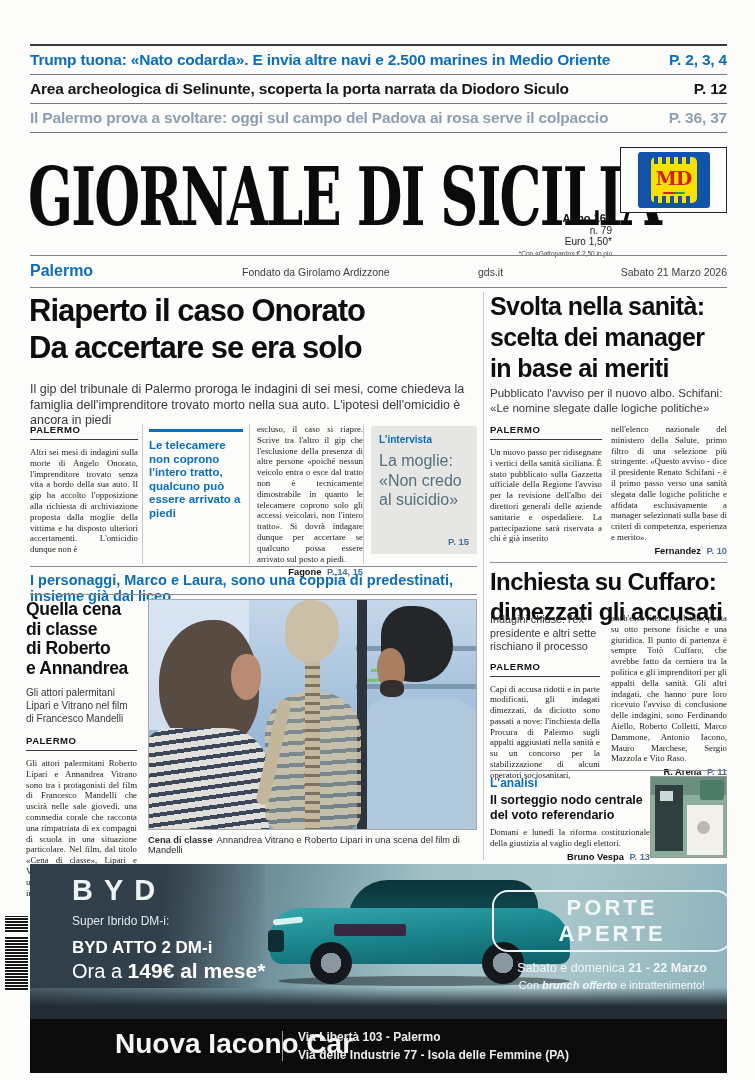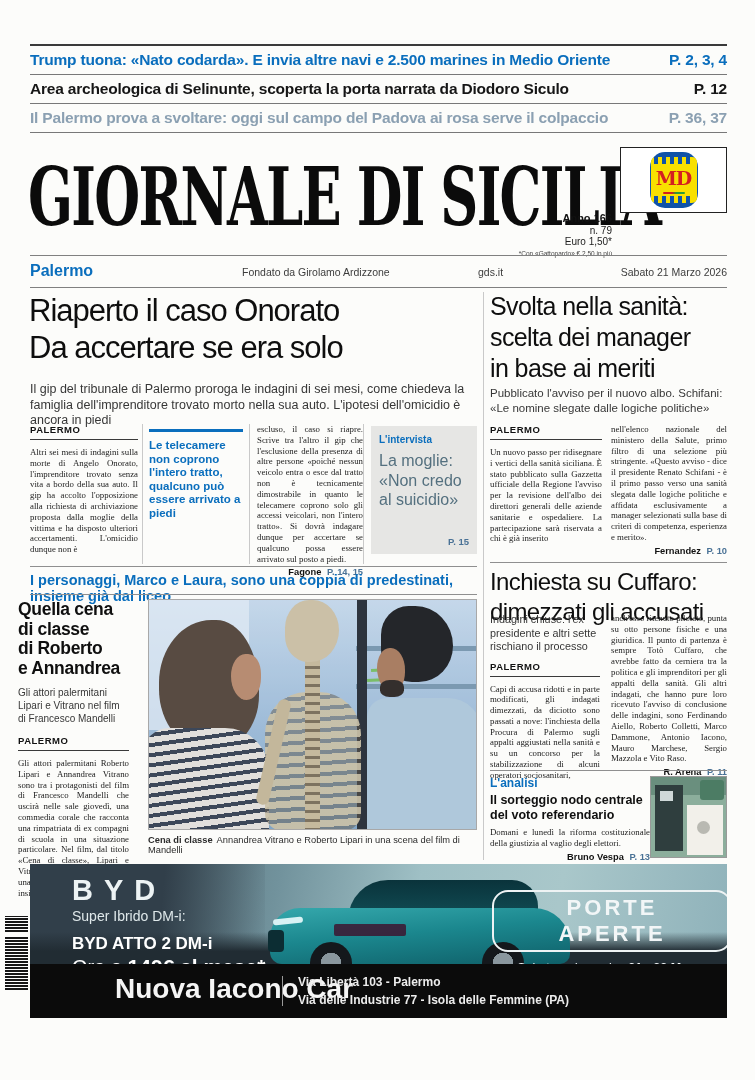--- a/index.html
+++ b/index.html
@@ -19,21 +19,21 @@
   .ts-black { color:#161616; }
   .ts-muted { color:#8ba0b2; }
 
   
   #mast-title { left:28px; top:150px; font-family:"DejaVu Serif", serif;
                 font-weight:bold; font-size:62px; letter-spacing:-2px;
                 color:#0b0b0b; white-space:nowrap;
                 transform:scale(0.85,1.30); transform-origin:left top; }
   #md-box { left:620px; top:147px; width:107px; height:66px; background:#fff;
             border:1px solid #222; display:flex; align-items:center; justify-content:center; }
-  .md-blue { width:48px; height:56px; background:#1053a8; border-radius:15px;
+  .md-blue { width:72px; height:56px; background:#1053a8; border-radius:3px;
              display:flex; align-items:center; justify-content:center; }
   .md-yellow { width:46px; height:46px; background:#f8e000; border-radius:5px;
                position:relative; display:flex; align-items:center; justify-content:center; }
   .md-stripes { position:absolute; left:3px; right:3px; height:7px;
                 background:repeating-linear-gradient(90deg,#1053a8 0 4px,transparent 4px 8px); }
   .md-stripes.top { top:0; } .md-stripes.bot { bottom:0; }
   .md-text { color:#d42020; font-family:"DejaVu Serif", serif; font-weight:bold;
              font-size:19px; letter-spacing:-1px; margin-top:-4px; }
   .md-smile { position:absolute; bottom:9px; left:12px; right:12px; height:2px;
               background:linear-gradient(90deg,#d42020 40%,#2a9a3a 60%); border-radius:2px; }
@@ -44,21 +44,21 @@
 
   
   #dateline { left:30px; top:255px; width:697px; height:33px;
               border-top:1px solid #808080; border-bottom:1px solid #808080; }
   #dl-edition { position:absolute; left:0; top:6px; color:#0a6ebd; font-weight:bold; font-size:16px; }
   #dl-founded { position:absolute; left:212px; top:10px; font-size:10.5px; color:#3c3c3c; }
   #dl-site    { position:absolute; left:448px; top:10px; font-size:10.5px; color:#3c3c3c; }
   #dl-date    { position:absolute; right:0;   top:10px; font-size:10.5px; color:#3c3c3c; }
 
   
-  .hl   { font-weight:normal; color:#0e0e0e; }
+  .hl   { font-weight:bold; color:#0e0e0e; }
   .kicker { font-size:9.5px; font-weight:bold; letter-spacing:.5px; color:#111;
             border-bottom:1px solid #3a3a3a; padding-bottom:4px; margin-bottom:7px; }
   .body { font-family:"Liberation Serif", serif; font-size:8.8px; line-height:10.8px;
           color:#1c1c1c; text-align:justify; }
   .byl { text-align:right; font-size:9.3px; margin-top:3px; }
   .byl b { color:#111; }
   .byl .pg { color:#4a7296; font-weight:bold; margin-left:3px; }
   .sf { color:#373737; }
   .vr { position:absolute; width:1px; background:#c9c9c9; }
   .hr { position:absolute; height:1px; background:#8f8f8f; }
@@ -75,21 +75,21 @@
   #lead-ibox { position:absolute; left:341px; top:2px; width:106px; height:128px;
                background:#e6e6e4; padding:8px; }
   .ibox-k { color:#0a6ebd; font-weight:bold; font-size:10px; margin-bottom:6px; }
   .ibox-q { font-size:16px; line-height:19.5px; color:#54707f; }
   .ibox-p { position:absolute; right:8px; bottom:7px; font-size:9.5px; font-weight:bold; color:#4a7296; }
 
   
   #rule-l1 { left:30px; top:566px; width:447px; }
   #strip-film { left:30px; top:572px; width:447px; font-size:14.5px; font-weight:bold; color:#0a6ebd; }
   #rule-l2 { left:30px; top:594px; width:447px; }
-  #film-left { left:18px; top:600px; width:111px; }
+  #film-left { left:26px; top:600px; width:111px; }
   .film-hl { font-size:17.5px; line-height:19.5px; font-weight:bold; letter-spacing:-0.3px;
              color:#0f0f0f; margin-bottom:8px; }
   .film-sf { font-size:10px; line-height:13px; margin-bottom:10px; }
   #film-photo { left:148px; top:599px; width:329px; height:231px; border:1px solid #a8a8a8;
                 background:linear-gradient(180deg,#cfe0ee 0%,#a3c0da 55%,#82a7c6 100%); overflow:hidden; }
   #film-photo > div { position:absolute; }
   .ph-window { left:0; top:0; width:100px; height:130px; background:rgba(238,244,249,.75); }
   .ph-shelf  { right:0; width:120px; height:5px; background:#7b99ae; }
   .ph-pole   { left:208px; top:0; width:10px; height:231px; background:#23262b; }
   .ph-green  { width:42px; height:3px; background:#74c24b; transform:rotate(-3deg); opacity:.9; }
@@ -142,30 +142,30 @@
   #ana-img > div { position:absolute; }
   .vt-top { left:0; top:0; width:77px; height:18px; background:#6a8f7e; }
   .vt-cab { left:4px; top:8px; width:28px; height:66px; background:#2f3e3e; }
   .vt-scr { left:9px; top:14px; width:13px; height:10px; background:#cfd8d8; }
   .vt-map { right:2px; top:3px; width:24px; height:20px; background:#4c7c64; border-radius:3px; }
   .vt-box { left:36px; top:28px; width:36px; height:50px; background:#f2f0ea; }
   .vt-seal{ left:46px; top:44px; width:13px; height:13px; background:#b9b9b2; border-radius:50%; }
 
   
   #ad { left:30px; top:864px; width:697px; }
-  #ad-photo { position:relative; width:697px; height:100px; overflow:hidden;
+  #ad-photo { position:relative; width:697px; height:155px; overflow:hidden;
     background:linear-gradient(100deg,#46565f 0%,#71929c 35%,#9fc0c5 55%,#a9c7ca 75%,#8fb2ba 100%); }
   #ad-photo > div { position:absolute; }
   .adp-left { left:0; top:0; width:235px; height:124px;
               background:linear-gradient(95deg,#313f4a 0 55%,rgba(49,63,74,0) 100%); }
   .adp-road { left:0; bottom:0; width:697px; height:32px;
               background:linear-gradient(180deg,rgba(27,36,43,0),#212c33 60%); }
   #ad-text { left:42px; top:10px; color:#fff; }
   .byd-logo { font-size:29px; font-weight:bold; letter-spacing:11px; color:#edf3f4; }
-  .ad-l1 { font-size:14px; color:#dfe8ea; margin-top:1px; }
+  .ad-l1 { font-size:12px; color:#dfe8ea; margin-top:7px; }
   .ad-l2 { font-size:15.5px; font-weight:bold; color:#fff; }
   .ad-l3 { font-size:17px; font-weight:bold; margin-top:10px; }
   .ad-l4 { font-size:20px; margin-top:1px; }
   .ad-l4 b { font-size:21px; }
   #ad-car { left:240px; top:14px; width:310px; height:106px; }
   #ad-car > div { position:absolute; }
   .car-shadow { left:8px; top:98px; width:292px; height:10px; background:rgba(10,15,18,.45); border-radius:50%; }
   .car-body { left:0; top:30px; width:300px; height:56px; border-radius:30px 36px 10px 12px;
               background:linear-gradient(175deg,#35a8ac 0%,#1b878e 45%,#0f5f68 100%); }
   .car-glass { left:78px; top:2px; width:190px; height:42px; border-radius:40px 26px 0 0;

